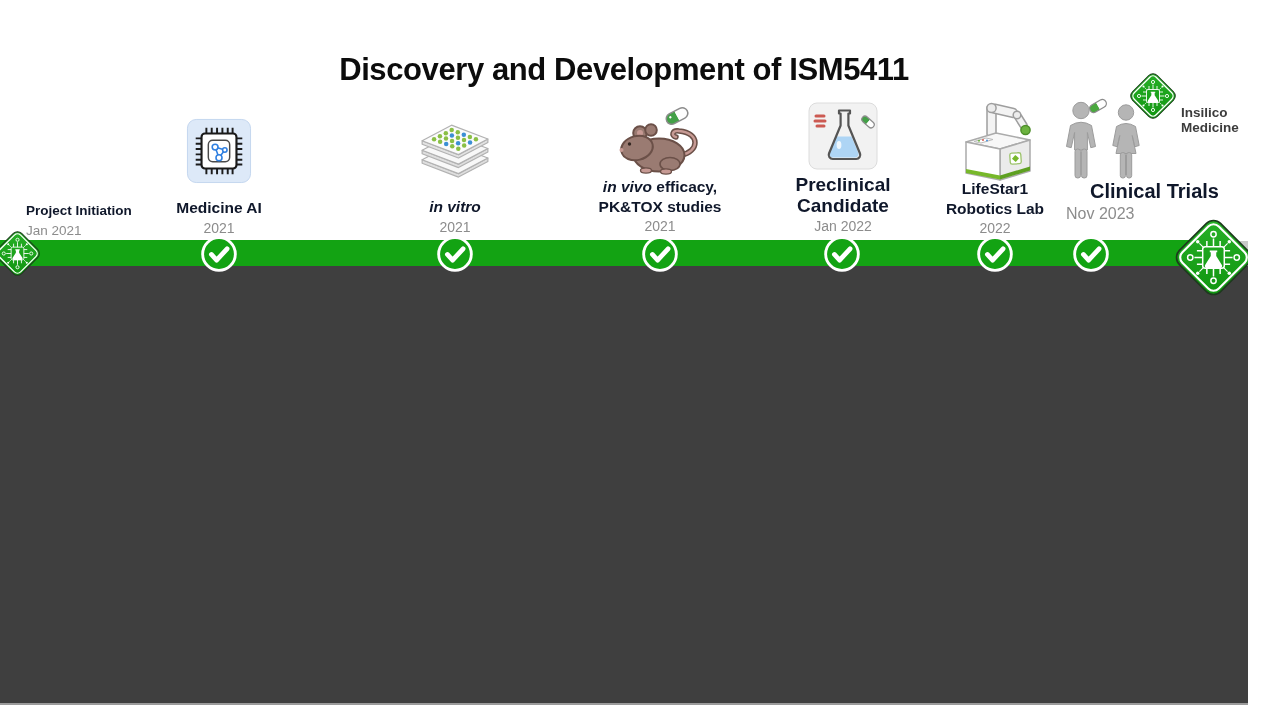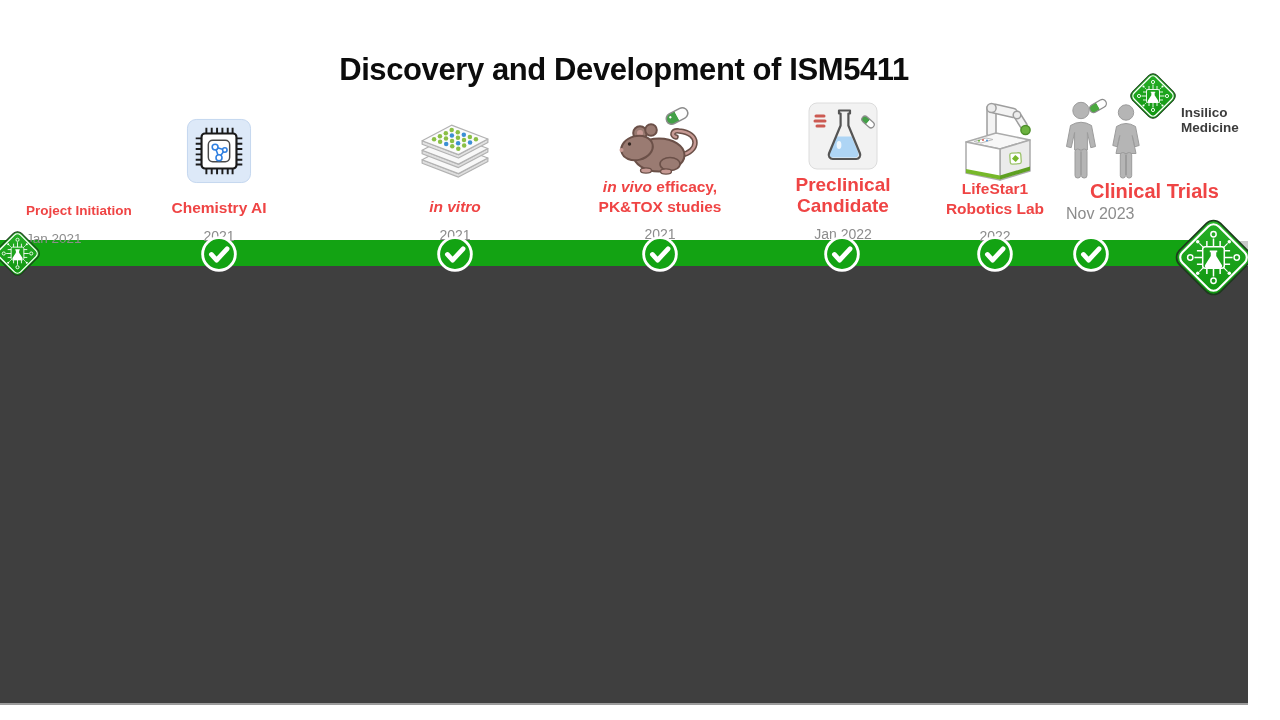--- a/index.html
+++ b/index.html
@@ -21,22 +21,22 @@
   .bar-green{position:absolute;left:0;top:240px;width:1234px;height:26px;background:var(--accent-green,#13a313);z-index:2;}
   .bar-gray-right{position:absolute;left:1234px;top:241px;width:46px;height:22px;background:var(--upcoming-color,#c9c9c9);z-index:2;}
   .bar-gray-left{position:absolute;left:0;top:246px;width:9px;height:14px;background:var(--upcoming-color,#c9c9c9);z-index:2;}
   .check{position:absolute;top:235px;width:38px;height:38px;z-index:3;}
   .diamond-left{position:absolute;left:-7px;top:229px;width:49px;height:49px;z-index:4;}
   .diamond-right{position:absolute;left:1172px;top:216px;width:83px;height:83px;z-index:4;}
 
   
   .m-icon{position:absolute;z-index:2;}
   .m-text{position:absolute;z-index:2;text-align:center;}
-  .m-title{font-weight:bold;font-size:15.5px;line-height:19.5px;color:#ef4444;}
-  .m-date{font-size:14px;color:var(--date-text,#8c8c8c);margin-top:10px;}
+  .m-title{font-weight:bold;font-size:15.5px;line-height:19.5px;color:#0f172a;}
+  .m-date{font-size:14px;color:var(--date-text,#8c8c8c);margin-top:2px;}
   .italic{font-style:italic;}
 
   .t-project{left:26px;width:150px;top:201px;text-align:left;}
   .t-project .m-title{font-size:13.5px;}
   .t-project .m-date{font-size:13.5px;}
   .t-chemistry{left:139px;width:160px;top:198px;}
   .t-invitro{left:375px;width:160px;top:197px;}
   .t-invivo{left:568px;width:184px;top:177px;}
   .t-preclinical{left:763px;width:160px;top:175px;}
   .t-preclinical .m-title{font-size:19px;line-height:20.5px;text-align:center;}
@@ -239,21 +239,21 @@
       <rect x="70.5" y="56.5" width="5.2" height="25.5" rx="2.4"></rect>
     </g>
   </svg>
 
   <div class="m-text t-project">
     <div class="m-title">Project Initiation</div>
     <div class="m-date">Jan 2021</div>
   </div>
 
   <div class="m-text t-chemistry">
-    <div class="m-title">Chemistry AI</div>
+    <div class="m-title">Medicine AI</div>
     <div class="m-date">2021</div>
   </div>
 
   <div class="m-text t-invitro">
     <div class="m-title italic">in vitro</div>
     <div class="m-date">2021</div>
   </div>
 
   <div class="m-text t-invivo">
     <div class="m-title"><span class="italic">in vivo</span><span> efficacy,</span></div>

